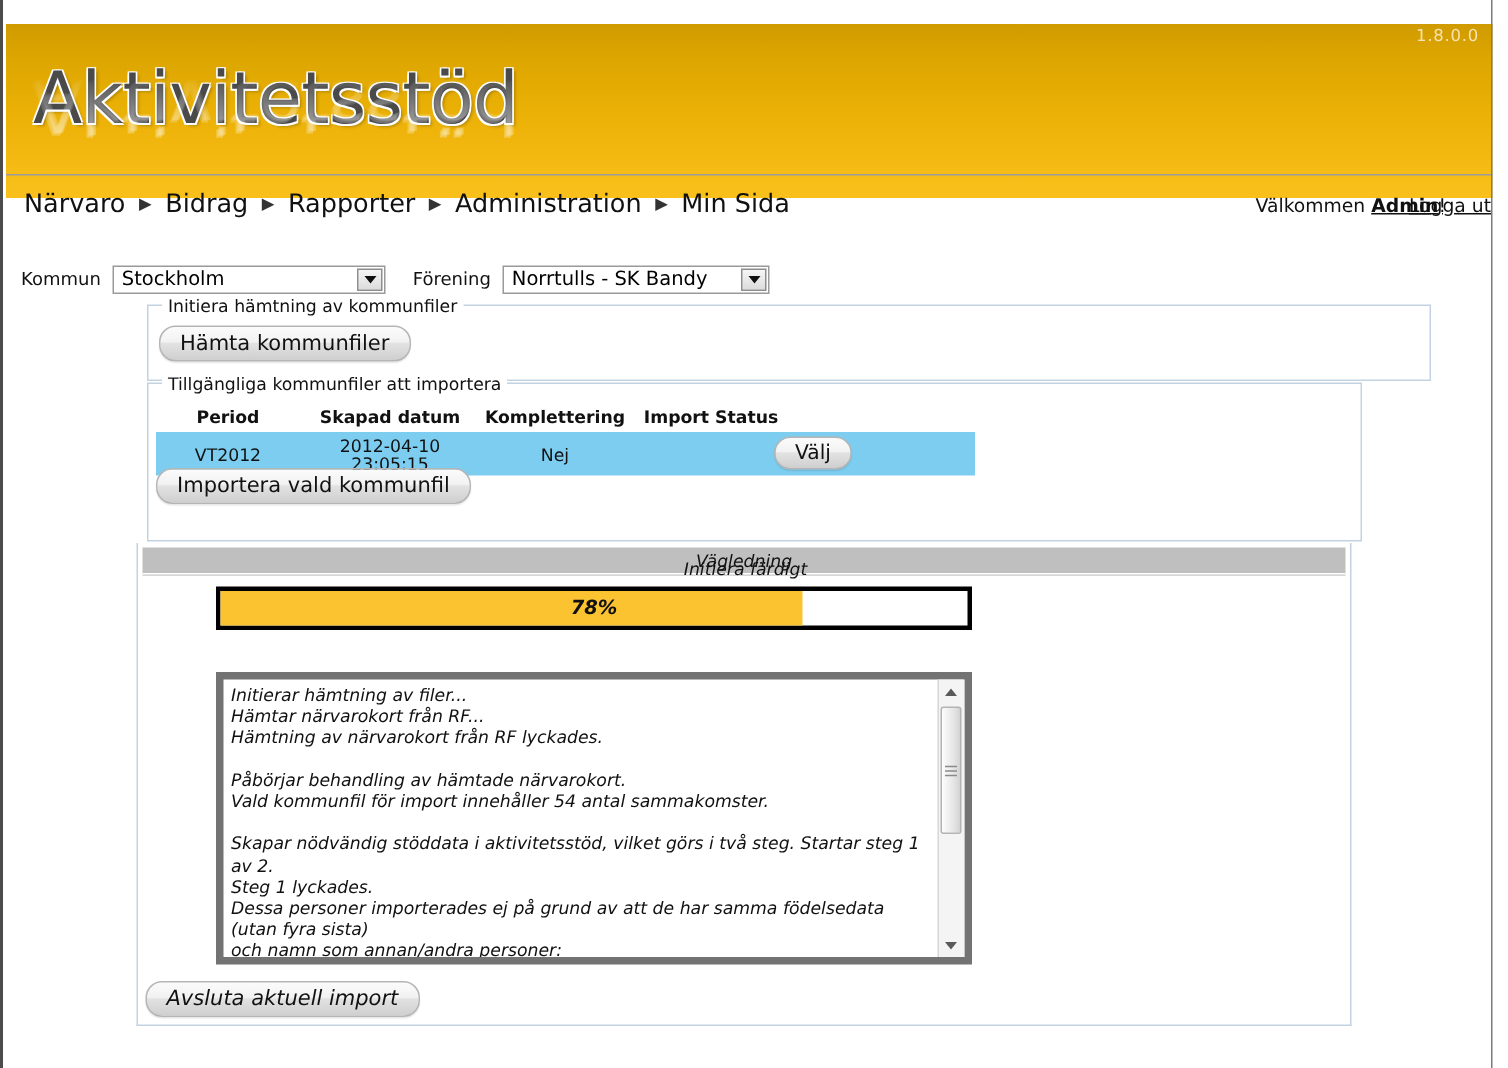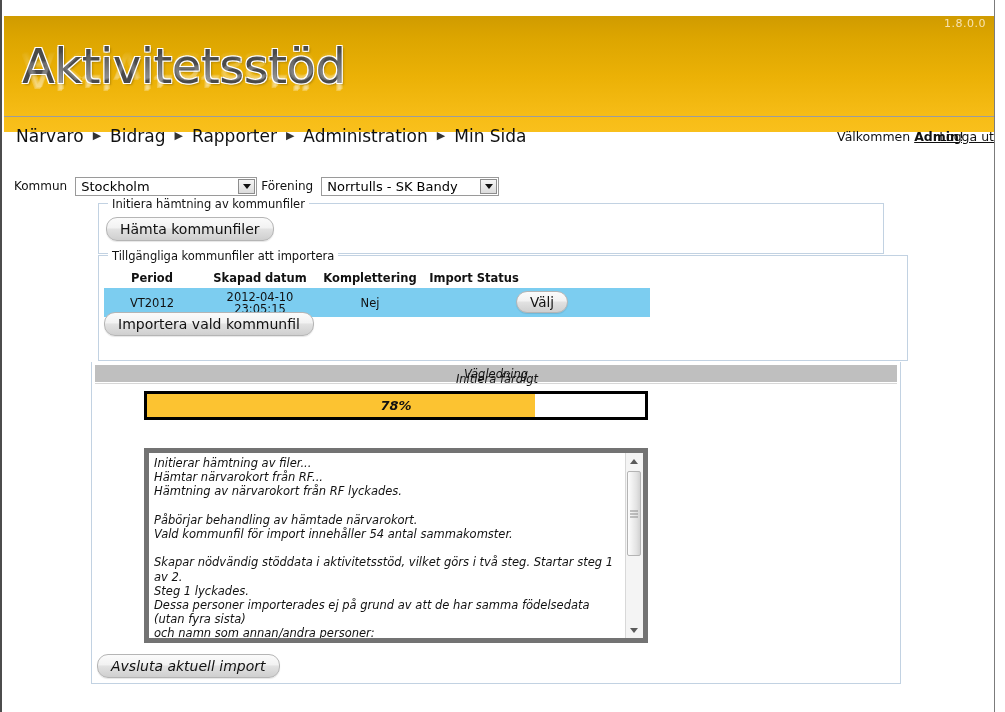--- a/index.html
+++ b/index.html
@@ -189,40 +189,40 @@
     justify-content: center;
   }
   .arrow-box .caret {
     width: 0; height: 0;
     border-left: 4px solid transparent;
     border-right: 4px solid transparent;
     border-top: 5px solid #111;
   }
   #kommun-select { width: 182px; }
   #forening-select { width: 178px; }
-  #forening-label { margin-left: 4px; }
+  #forening-label { margin-left: 18px; }
 
   
   .fieldset {
     position: absolute;
     box-sizing: border-box;
     border: 1px solid #c2d2e2;
     background: #ffffff;
   }
   .legend {
     position: absolute;
     top: -7px; left: 9px;
     background: #ffffff;
     padding: 0 4px;
     font-size: 11.5px;
     color: #111;
     white-space: nowrap;
   }
 
-  #fs-initiera { left: 96px; top: 203px; width: 786px; height: 51px; padding-left: 12px; }
+  #fs-initiera { left: 96px; top: 203px; width: 856px; height: 51px; padding-left: 12px; }
   #fs-tillgangliga { left: 96px; top: 255px; width: 810px; height: 106px; }
   #fs-progress { left: 89px; top: 362px; width: 810px; height: 322px; border-top: 0; font-style: italic; }
 
   
   .btn {
     box-sizing: border-box;
     display: inline-flex;
     align-items: center;
     justify-content: center;
     border: 1px solid #b5b5b5;

